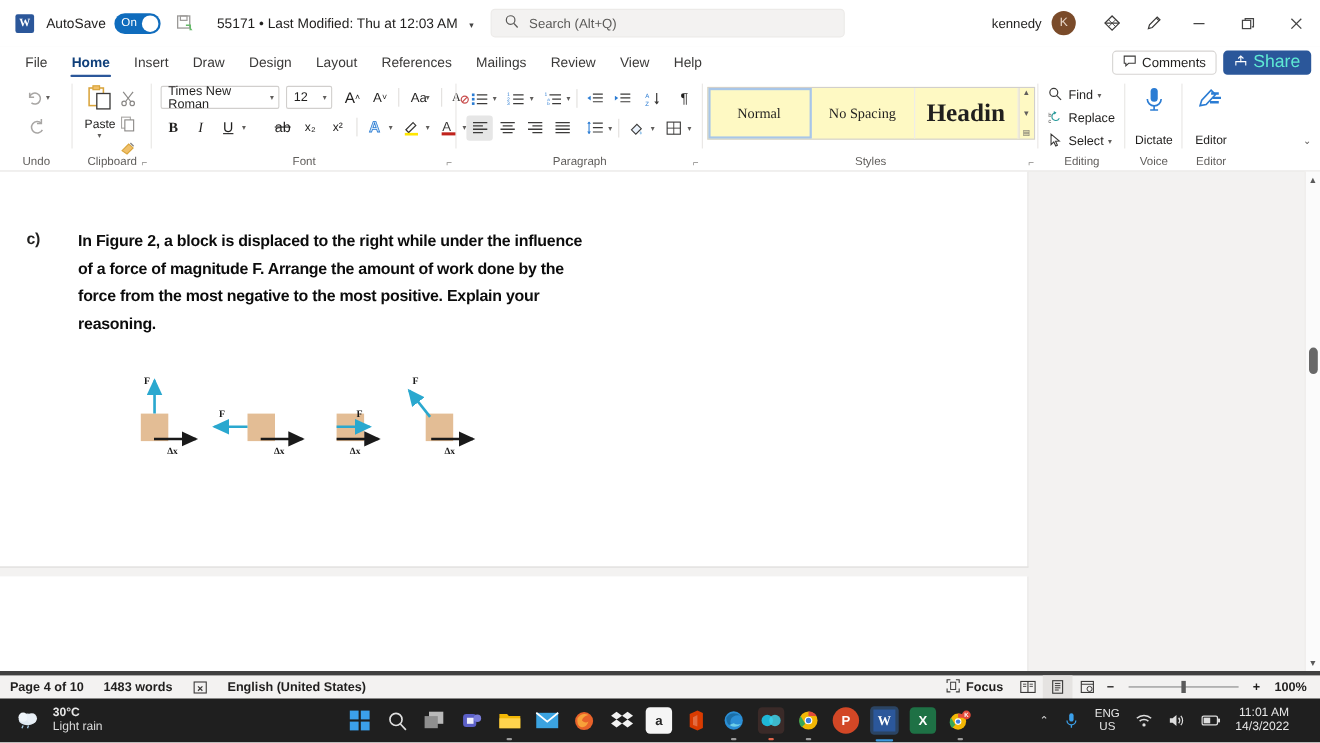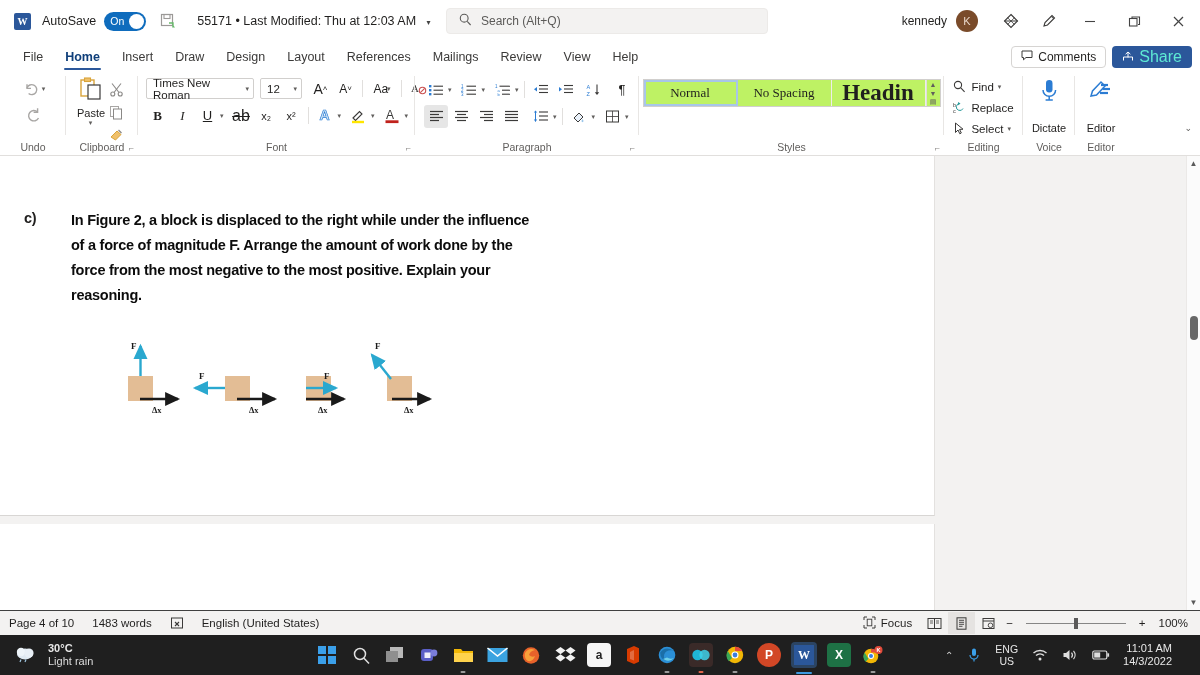--- a/index.html
+++ b/index.html
@@ -115,21 +115,21 @@
     width:42px; height:21px; border:1px solid #d1cfcd; border-radius:2px;
     display:flex; align-items:center; justify-content:space-between;
     padding:0 4px 0 6px; font-size:11.5px; background:#fff; margin-left:4px;
   }
   .fbtn { width:23px; height:23px; display:flex; align-items:center; justify-content:center;
           font-size:13px; color:#201f1e; }
   .vsep { width:1px; height:17px; background:#e1dfdd; margin:0 3px; }
 
   
   .gallery {
-    display:flex; border:1px solid #d1cfcd; height:28px; background:#bef264; margin-top:6px;
+    display:flex; border:1px solid #d1cfcd; height:48px; background:#fef9c3; margin-top:6px;
   }
   .gitem { width:94px; display:flex; align-items:center; justify-content:center;
            font-family:"Liberation Serif", serif; font-size:13px; color:#201f1e;
            border-right:1px solid #eeecea; overflow:hidden; }
   .gitem.sel { outline:2px solid #a8c6e8; outline-offset:-2px; }
   .gitem.head { font-size:23px; font-weight:bold; }
   .gscroll { width:14px; display:flex; flex-direction:column; justify-content:space-between;
              align-items:center; border-left:1px solid #e1dfdd; padding:1px 0; }
   .gscroll div { font-size:7px; color:#605e5c; line-height:1; }
 
@@ -174,21 +174,21 @@
   .vscroll .arrow.dn { bottom:3px; }
   .vscroll .thumb {
     position:absolute; left:3px; width:8px; top:160px; height:24px;
     background:#686868; border-radius:4px;
   }
 
   
   .statusbar {
     position:absolute; left:0; right:0; bottom:40px; height:25px;
     background:#f3f2f1; display:flex; align-items:center;
-    font-size:11.5px; color:#201f1e; border-top:1px solid #404040;
+    font-size:11.5px; color:#201f1e; border-top:4px solid #404040;font-weight:bold;
   }
   .sb-item { display:flex; align-items:center; gap:5px; padding:0 9px; height:25px; white-space:nowrap;}
   .sb-right { margin-left:auto; display:flex; align-items:center; }
   .viewbtn { width:27px; height:22px; display:flex; align-items:center; justify-content:center; }
   .viewbtn.sel { background:#e5e3e1; }
   .zoomtrack { width:100px; height:1px; background:#868686; position:relative; margin:0 9px; }
   .zoomthumb { position:absolute; left:48px; top:-5px; width:4px; height:11px; background:#5a5a5a; }
 
   
   .taskbar {
@@ -415,21 +415,21 @@
             <circle cx="12.5" cy="10.5" r="3.2" fill="none" stroke="#c94f4f" stroke-width="1.1"></circle>
             <line x1="10.3" y1="12.7" x2="14.7" y2="8.3" stroke="#c94f4f" stroke-width="1.1"></line>
           </svg>
         </span>
       </div>
       <div class="grow" style="margin-top:4px;">
         <span class="fbtn" style="font-weight:bold;font-family:'Liberation Serif',serif;">B</span>
         <span class="fbtn" style="font-style:italic;font-family:'Liberation Serif',serif;">I</span>
         <span class="fbtn" style="text-decoration:underline;">U</span>
         <span class="chev">▾</span>
-        <span class="fbtn" style="text-decoration:line-through;font-size:16px;margin-left:4px;">ab</span>
+        <span class="fbtn" style="text-decoration:line-through;font-size:13px;margin-left:20px;">ab</span>
         <span class="fbtn" style="font-size:11px;">x₂</span>
         <span class="fbtn" style="font-size:11px;">x²</span>
         <span class="vsep"></span>
         <span class="fbtn">
           <svg width="17" height="17" viewBox="0 0 17 17">
             <text x="2.5" y="13" font-size="14" font-weight="bold" font-family="Liberation Sans, sans-serif" fill="#cfe4f7" stroke="#2b7cd3" stroke-width="0.7">A</text>
           </svg>
         </span>
         <span class="chev">▾</span>
         <span class="fbtn" style="margin-left:4px;">

